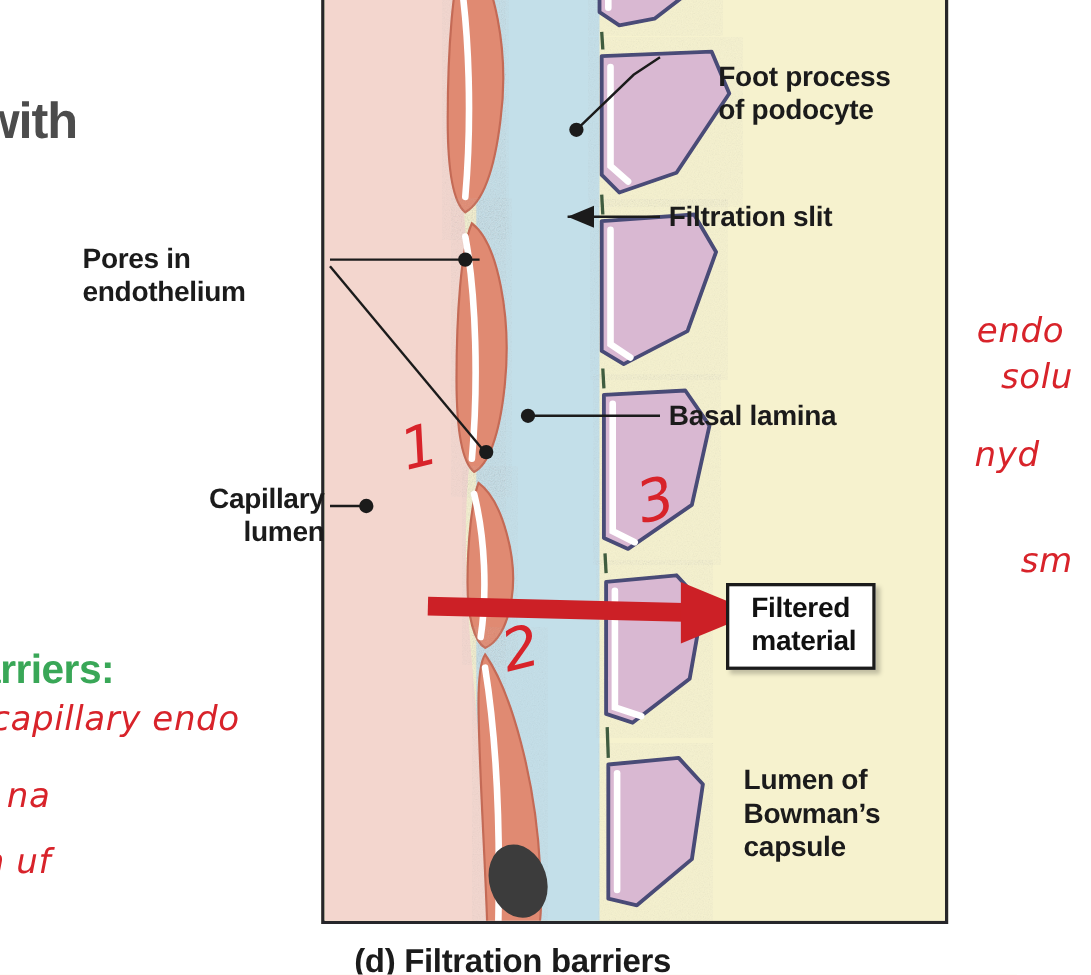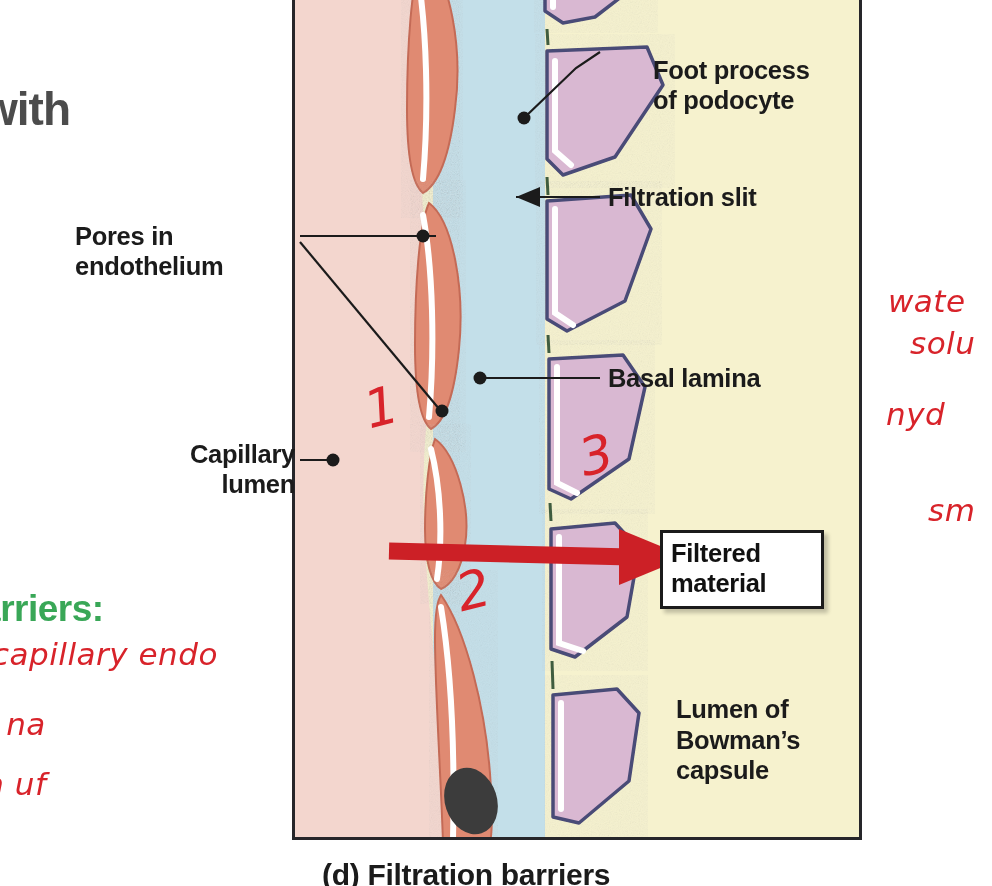--- a/index.html
+++ b/index.html
@@ -21,23 +21,23 @@
   #lbl-basal{left:608px;top:364px;width:250px;}
   #lbl-bowman{left:676px;top:694px;width:190px;line-height:1.2;}
 
   
   #diagram{left:292px;top:-14px;width:570px;height:854px;
            background:#f6f2ce;border:3px solid #26262a;box-sizing:border-box;
            overflow:hidden;}
   #diagram-svg{position:absolute;left:0;top:0;}
 
   
-  #filtered-box{left:660px;top:530px;width:164px;
+  #filtered-box{left:660px;top:530px;width:136px;
         background:#ffffff;border:3px solid #1b1b1b;box-sizing:border-box;
-        padding:6px 9px 8px 8px;
+        padding:6px 9px 8px 20px;
         box-shadow:4px 4px 4px rgba(0,0,0,.22);}
   #filtered-box .t{font-size:25.5px;font-weight:700;color:#111;line-height:1.16;letter-spacing:-.3px;}
 
   
   .hand{color:#d8232a;font-family:"DejaVu Sans", sans-serif;font-weight:400;}
   .hand-num{font-size:52px;font-style:italic;font-weight:400;
             transform:rotate(-14deg);transform-origin:left top;}
   #num1{left:358px;top:382px;}
   #num2{left:450px;top:565px;}
   #num3{left:573px;top:430px;}
@@ -194,21 +194,21 @@
 
 <div class="abs" id="filtered-box">
   <div class="t">Filtered</div>
   <div class="t">material</div>
 </div>
 
 <div class="abs hand hand-num" id="num1">1</div>
 <div class="abs hand hand-num" id="num2">2</div>
 <div class="abs hand hand-num" id="num3">3</div>
 
-<div class="abs hand hand-note" id="hw-r1">wate</div>
+<div class="abs hand hand-note" id="hw-r1">endo</div>
 <div class="abs hand hand-note" id="hw-r2">solu</div>
 <div class="abs hand hand-note" id="hw-r3">nyd</div>
 <div class="abs hand hand-note" id="hw-r4">sm</div>
 
 <div class="abs hand hand-note" id="hw-l1">capillary endo</div>
 <div class="abs hand hand-note" id="hw-l2">mi na</div>
 <div class="abs hand hand-note" id="hw-l3">i vn uf</div>
 
 <div class="abs" id="caption">(d) Filtration barriers</div>
 

